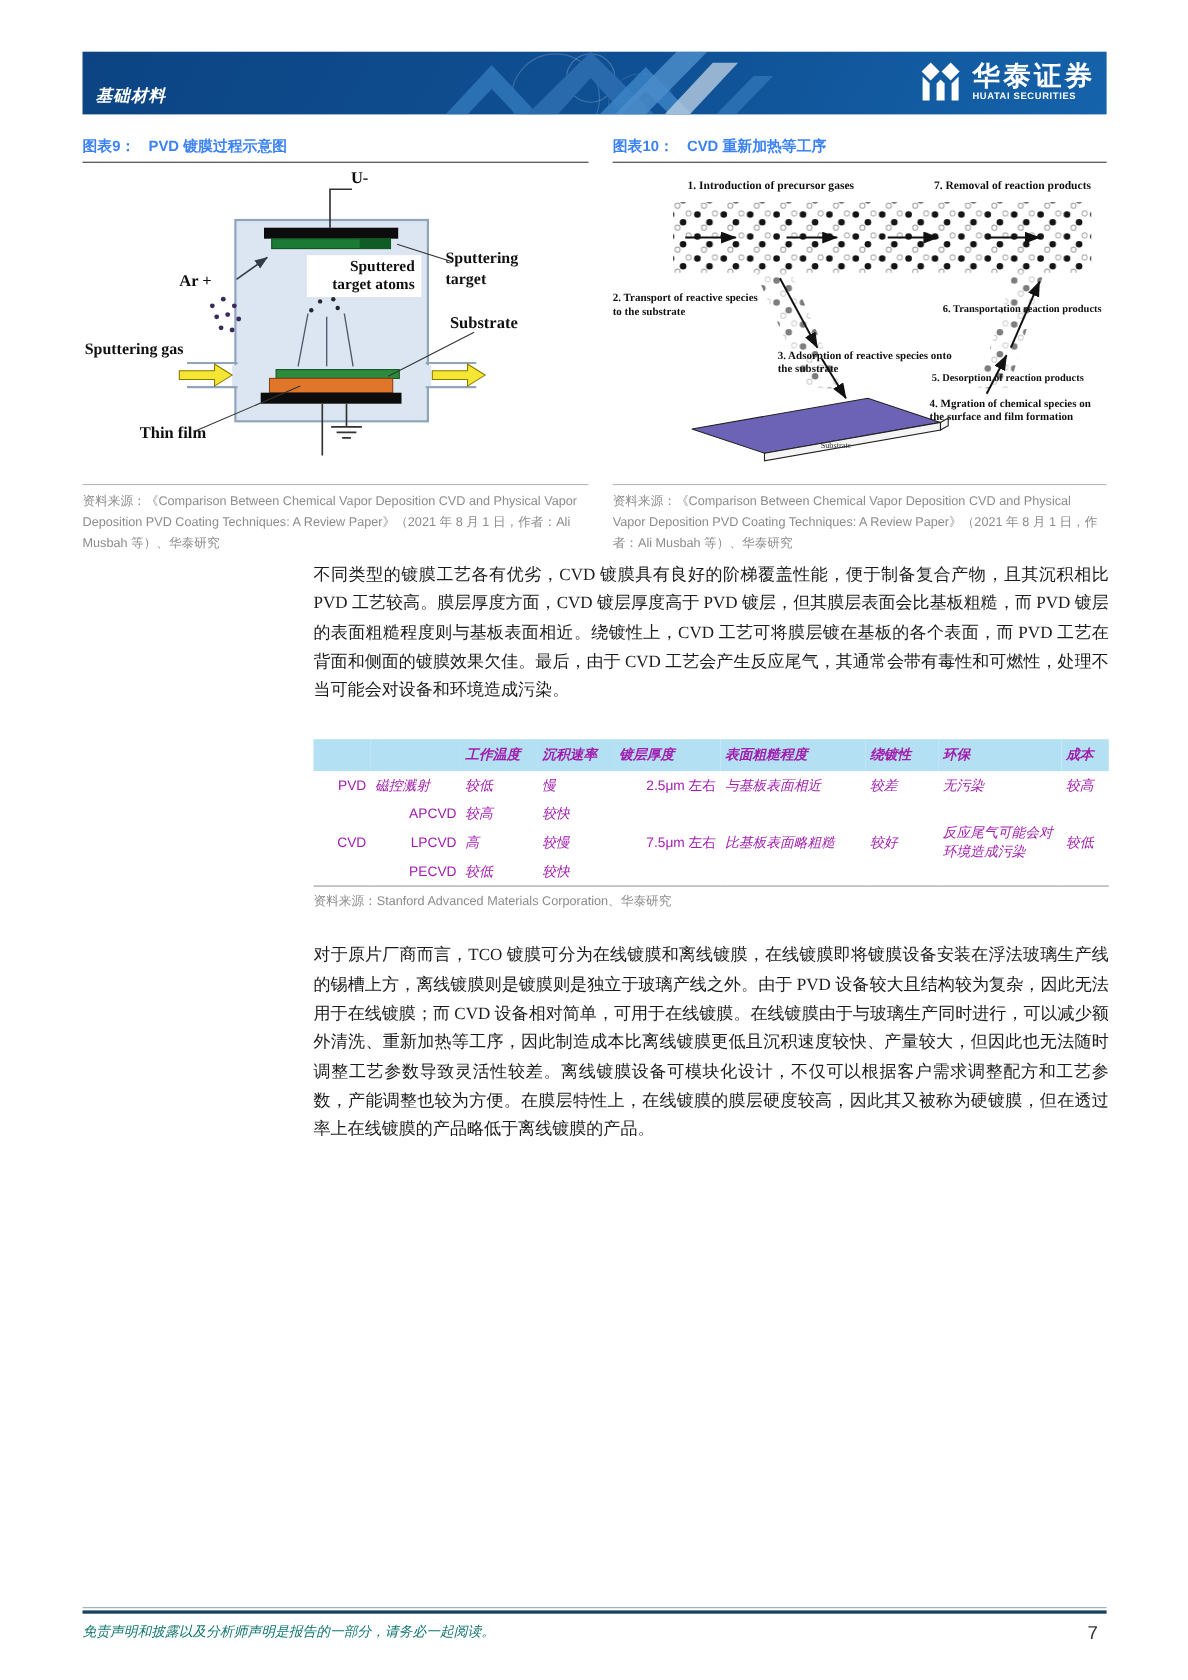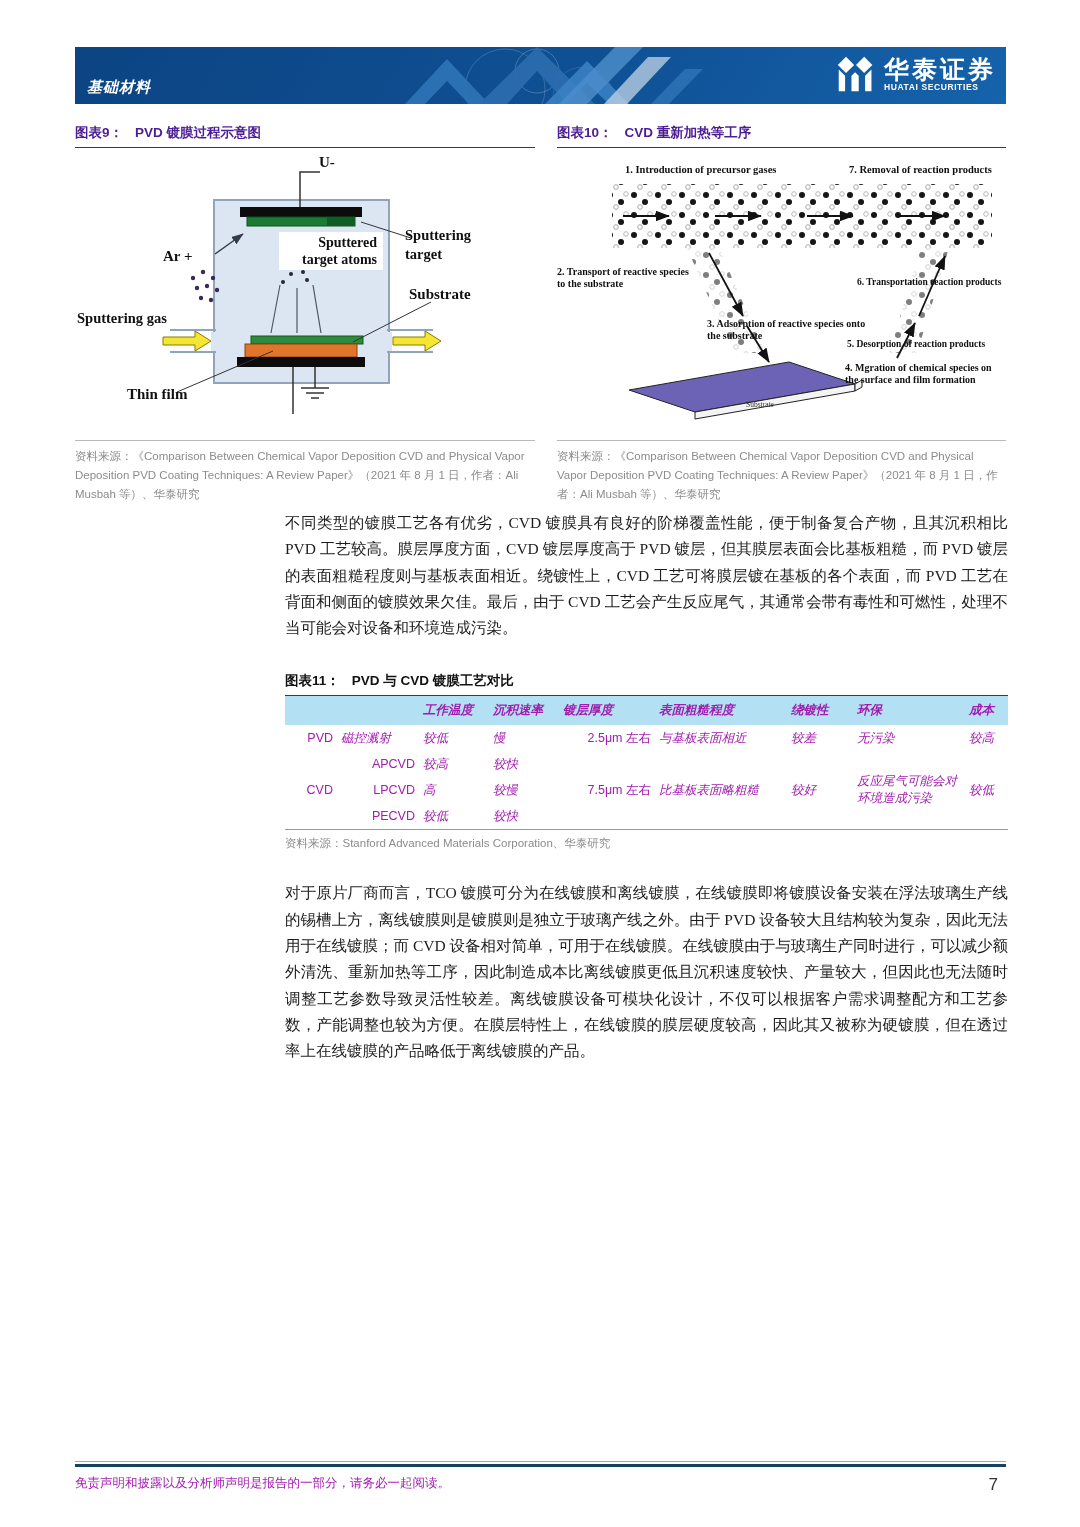--- a/index.html
+++ b/index.html
@@ -16,21 +16,21 @@
   .brand-cn{font-size:25px;line-height:26px;color:#fff;font-weight:bold;letter-spacing:3px;
             font-family:"Liberation Sans",sans-serif;}
   .brand-en{font-size:8.5px;color:#fff;letter-spacing:.6px;font-weight:bold;
             font-family:"Liberation Sans",sans-serif;}
 
   
   .figs{position:absolute;left:75px;top:124px;width:931px;display:flex;}
   .fig-col{width:460px;}
   .fig-col.right{margin-left:22px;width:449px;}
   .fig-title{display:flex;gap:12px;font-family:"Liberation Sans",sans-serif;font-size:13.5px;
-             font-weight:bold;color:#4c1d95;padding-bottom:5px;border-bottom:1.5px solid #3a3a3a;}
+             font-weight:bold;color:#3b82f6;padding-bottom:5px;border-bottom:1.5px solid #3a3a3a;}
   .diagram{position:relative;margin-top:2px;height:286px;}
   .dsvg{position:absolute;left:0;top:0;}
   .dlabel{position:absolute;font-family:"Liberation Serif",serif;font-weight:bold;color:#101010;}
   .pvd-label{font-size:14.5px;}
   .atoms-box{background:#fff;text-align:right;width:86px;padding:2px 6px 2px 12px;line-height:17px;
              font-size:14px;}
   .cvd-label{font-size:10px;line-height:12px;text-align:left;}
   .nowrap{white-space:nowrap;}
   .sub-label{font-size:7.5px;font-weight:normal;color:#333;text-align:center;width:90px;}
   .fig-source{border-top:1px solid #b9b9b9;margin-top:4px;padding-top:6px;
@@ -53,21 +53,21 @@
   table.cmp td{padding:3px 4px;height:20px;vertical-align:middle;}
   td.lat{font-family:"Liberation Sans",sans-serif;text-align:right;}
   td.cjk{font-style:italic;font-family:"Liberation Serif",serif;}
   .tbl-source{font-family:"Liberation Sans",sans-serif;font-size:11.5px;color:#8c8c8c;padding-top:6px;}
 
   
   .footer{position:absolute;left:75px;top:1461px;width:931px;}
   .rule-thin{border-top:1px solid #93abbe;}
   .rule-thick{height:3.5px;background:#17415f;margin-top:1.5px;}
   .footer-row{display:flex;justify-content:space-between;align-items:flex-start;margin-top:8px;}
-  .disclaimer{font-size:12.5px;color:#a21caf;}
+  .disclaimer{font-style:italic;font-size:12.5px;color:#0f766e;}
   .page-num{font-family:"Liberation Sans",sans-serif;font-size:17px;color:#333;margin-right:8px;}
 </style>
 </head>
 <body>
 
 <div class="page">
 
   <div class="banner">
     <svg class="banner-deco" viewBox="0 0 931 57" preserveAspectRatio="none">
       <circle cx="430" cy="42" r="40" fill="none" stroke="rgba(255,255,255,0.18)" stroke-width="1"></circle>
@@ -233,24 +233,20 @@
         <div class="dlabel sub-label" style="left:158px;top:250px;">Substrate</div>
       </div>
       <div class="fig-source">资料来源：《Comparison Between Chemical Vapor Deposition CVD and Physical Vapor Deposition PVD Coating Techniques: A Review Paper》（2021 年 8 月 1 日，作者：Ali Musbah 等）、华泰研究</div>
     </div>
   </div>
 
   <div class="content">
     <p class="para">不同类型的镀膜工艺各有优劣，CVD 镀膜具有良好的阶梯覆盖性能，便于制备复合产物，且其沉积相比 PVD 工艺较高。膜层厚度方面，CVD 镀层厚度高于 PVD 镀层，但其膜层表面会比基板粗糙，而 PVD 镀层的表面粗糙程度则与基板表面相近。绕镀性上，CVD 工艺可将膜层镀在基板的各个表面，而 PVD 工艺在背面和侧面的镀膜效果欠佳。最后，由于 CVD 工艺会产生反应尾气，其通常会带有毒性和可燃性，处理不当可能会对设备和环境造成污染。</p>
 
     <div class="tbl-block">
-      <div class="tbl-title">
-        <span>图表11：</span>
-        <span>PVD 与 CVD 镀膜工艺对比</span>
-      </div>
       <table class="cmp">
         <colgroup>
           <col style="width:52px">
             <col style="width:82px">
             <col style="width:70px">
           <col style="width:70px">
             <col style="width:96px">
             <col style="width:132px">
           <col style="width:66px">
             <col style="width:112px">

